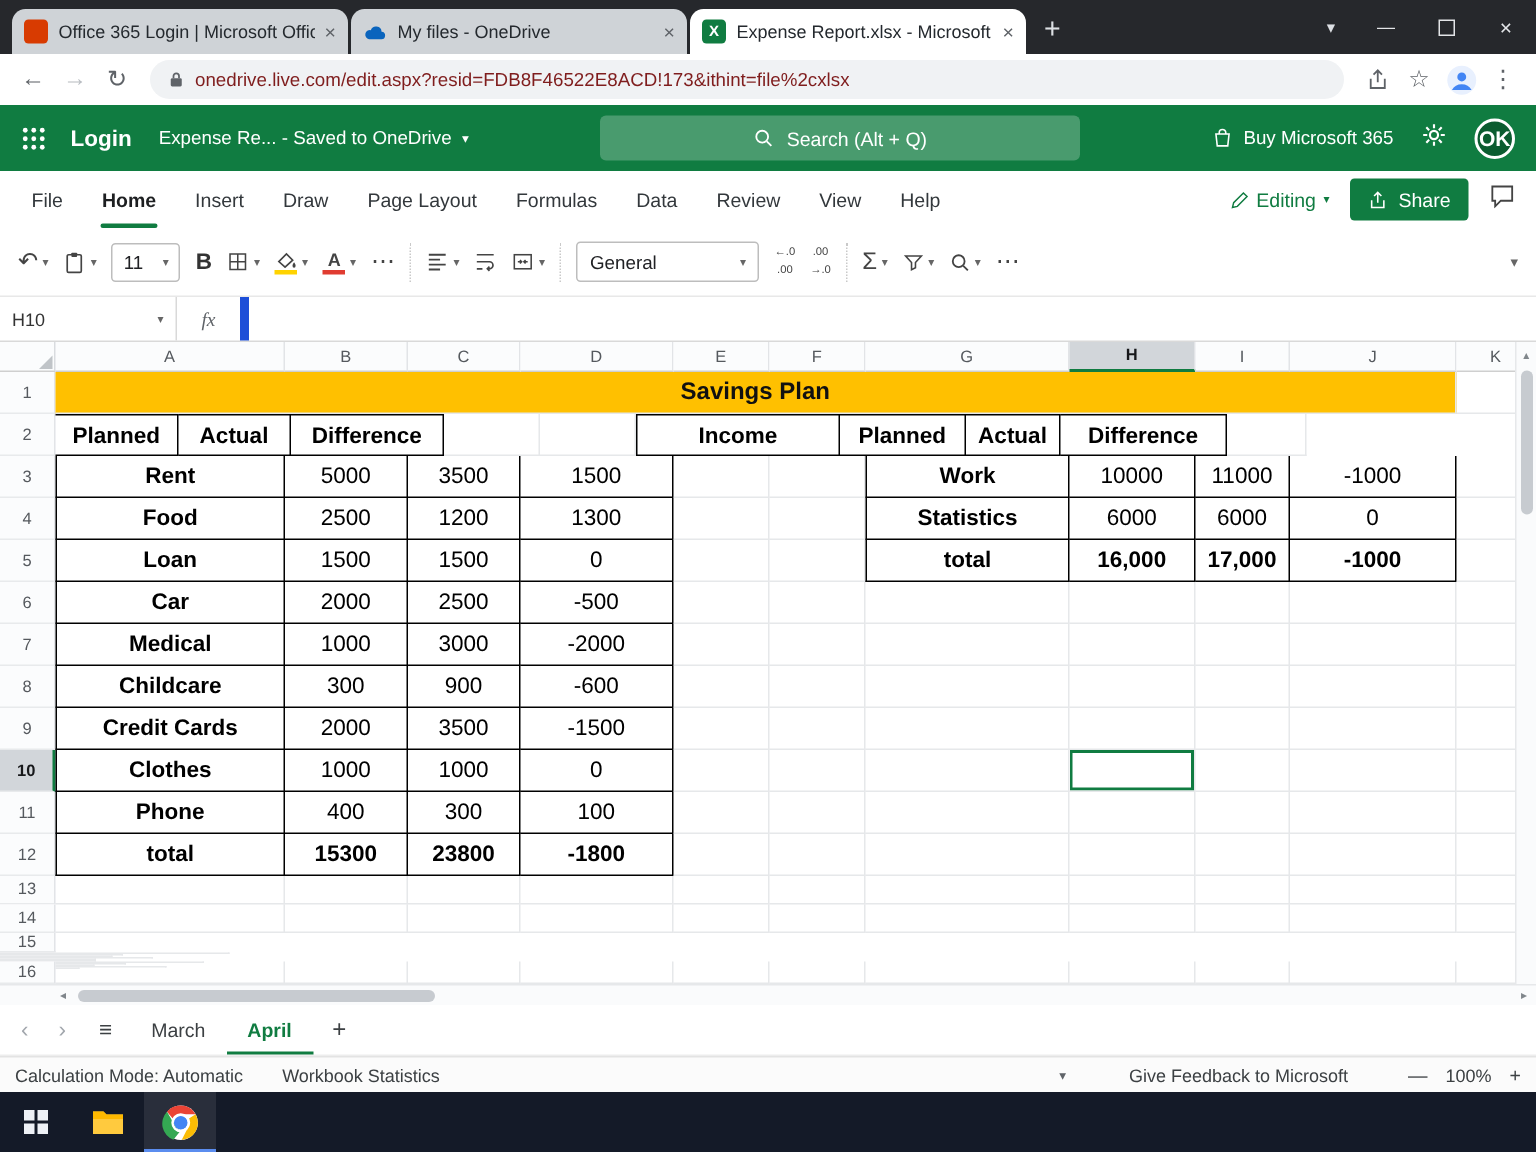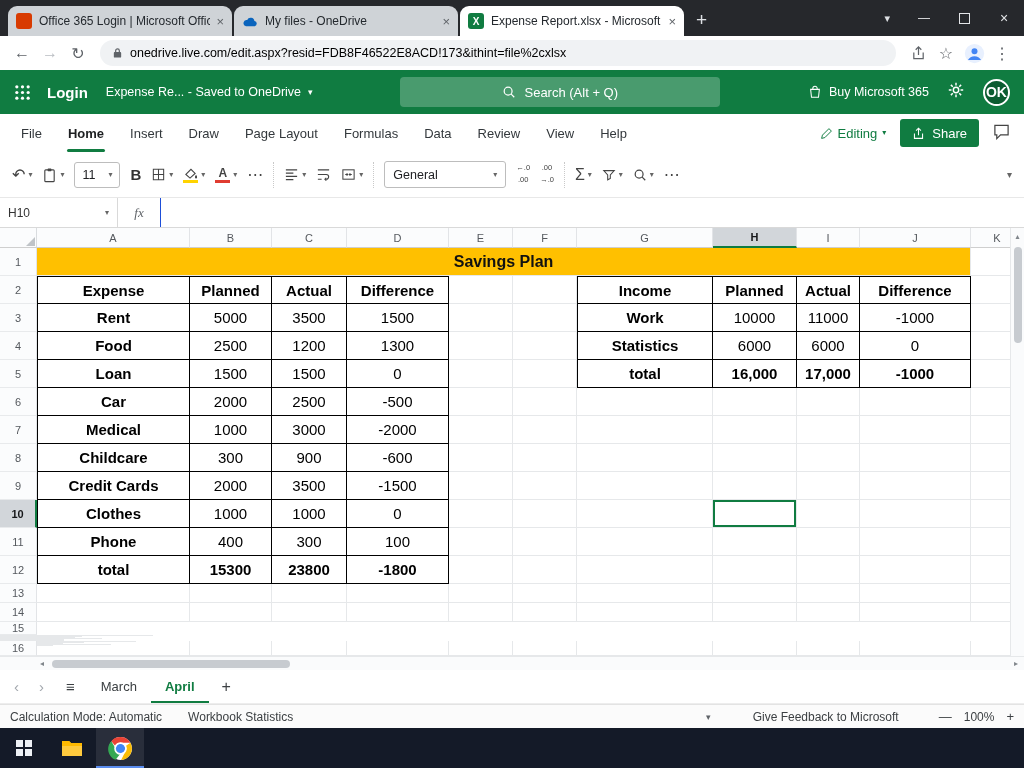--- a/index.html
+++ b/index.html
@@ -21,21 +21,21 @@
   .strip-chev{color:#dde0e4;margin:0 14px;font-size:11px;}
   .winbtn{width:40px;height:36px;display:flex;align-items:center;justify-content:center;color:#e3e5e8;font-size:12px;}
   .maxbox{width:9px;height:9px;border:1px solid #e3e5e8;display:block;}
 
   
   .addressbar{height:34px;background:#fff;display:flex;align-items:center;padding:0 8px;box-sizing:border-box;}
   .nav-ic{width:28px;text-align:center;font-size:16px;color:#5f6368;flex:none;}
   .nav-ic.fwd{color:#b9bdc2;}
   .urlpill{flex:1;height:26px;background:#f0f2f4;border-radius:13px;display:flex;align-items:center;
            padding:0 12px;margin:0 8px;min-width:0;gap:7px;}
-  .url{font-size:12.5px;color:#000000;white-space:nowrap;overflow:hidden;}
+  .url{font-size:12.5px;color:#7f1d1d;white-space:nowrap;overflow:hidden;}
   .abar-ic{width:28px;display:flex;align-items:center;justify-content:center;color:#5f6368;font-size:16px;flex:none;}
 
   
   .excelbar{height:44px;background:#107c41;display:flex;align-items:center;color:#fff;padding:0 14px;box-sizing:border-box;}
   .waffle{margin-right:16px;display:flex;}
   .xl-name{font-size:15px;font-weight:700;margin-right:18px;}
   .doc{font-size:12.5px;display:flex;align-items:center;gap:7px;white-space:nowrap;}
   .doc .chev-w{font-size:9px;}
   .searchpill{width:320px;height:30px;background:rgba(255,255,255,.24);border-radius:4px;display:flex;
               align-items:center;justify-content:center;gap:8px;margin:0 auto;font-size:13px;color:#fff;}
@@ -71,21 +71,21 @@
   .stack{display:flex;flex-direction:column;align-items:center;line-height:1.15;}
   .mini{font-size:7.5px;color:#444;white-space:nowrap;}
   .vsep{width:0;border-left:1px dotted #c9c9c9;height:26px;flex:none;}
   .ribbon-collapse{margin-left:auto;color:#666;font-size:10px;}
 
   
   .formulabar{height:30px;background:#fff;display:flex;align-items:stretch;border-bottom:1px solid #d9d9d9;box-sizing:border-box;}
   .namebox{width:118px;border-right:1px solid #d9d9d9;display:flex;align-items:center;justify-content:space-between;
            padding:0 8px;font-size:12px;color:#333;box-sizing:border-box;}
   .fx{width:42px;display:flex;align-items:center;justify-content:center;color:#5f6368;font-style:italic;
-      font-family:"Liberation Serif",serif;font-size:13px;border-right:1px solid #1d4ed8;}
+      font-family:"Liberation Serif",serif;font-size:13px;border-right:6px solid #1d4ed8;}
   .fbar-input{flex:1;}
 
   
   .gridwrap{height:428px;position:relative;background:#fff;overflow:hidden;}
   .colheads{display:flex;height:20px;}
   .corner{width:37px;height:20px;background:#fbfcfd;border-right:1px solid #d9dcdf;border-bottom:1px solid #cfcfcf;
           box-sizing:border-box;position:relative;flex:none;}
   .corner::after{content:"";position:absolute;right:1px;bottom:1px;border-left:9px solid transparent;border-bottom:9px solid #c0c4c8;}
   .ch{height:20px;display:flex;align-items:center;justify-content:center;font-size:11px;color:#55595e;background:#fbfcfd;
       border-right:1px solid #e2e4e7;border-bottom:1px solid #cfcfcf;box-sizing:border-box;flex:none;}
@@ -402,21 +402,20 @@
         <div class="ch" style="width: 53px;">K</div>
       </div>
     <div id="gridrows">
         <div class="grow" style="height: 28px;">
           <div class="rh">1</div>
           <div class="cell title-cell" style="width: 934px; background: rgb(255, 192, 0);">Savings Plan</div>
           <div class="cell" style="width: 53px;"></div>
         </div>
         <div class="grow" style="height: 28px;">
           <div class="rh">2</div>
-          <div class="cell tcell bt bl b" style="width: 153px;">Expense</div>
           <div class="cell tcell bt b" style="width: 82px;">Planned</div>
           <div class="cell tcell bt b" style="width: 75px;">Actual</div>
           <div class="cell tcell bt b" style="width: 102px;">Difference</div>
           <div class="cell" style="width: 64px;"></div>
           <div class="cell" style="width: 64px;"></div>
           <div class="cell tcell bt bl b" style="width: 136px;">Income</div>
           <div class="cell tcell bt b" style="width: 84px;">Planned</div>
           <div class="cell tcell bt b" style="width: 63px;">Actual</div>
           <div class="cell tcell bt b" style="width: 111px;">Difference</div>
           <div class="cell" style="width: 53px;"></div>

